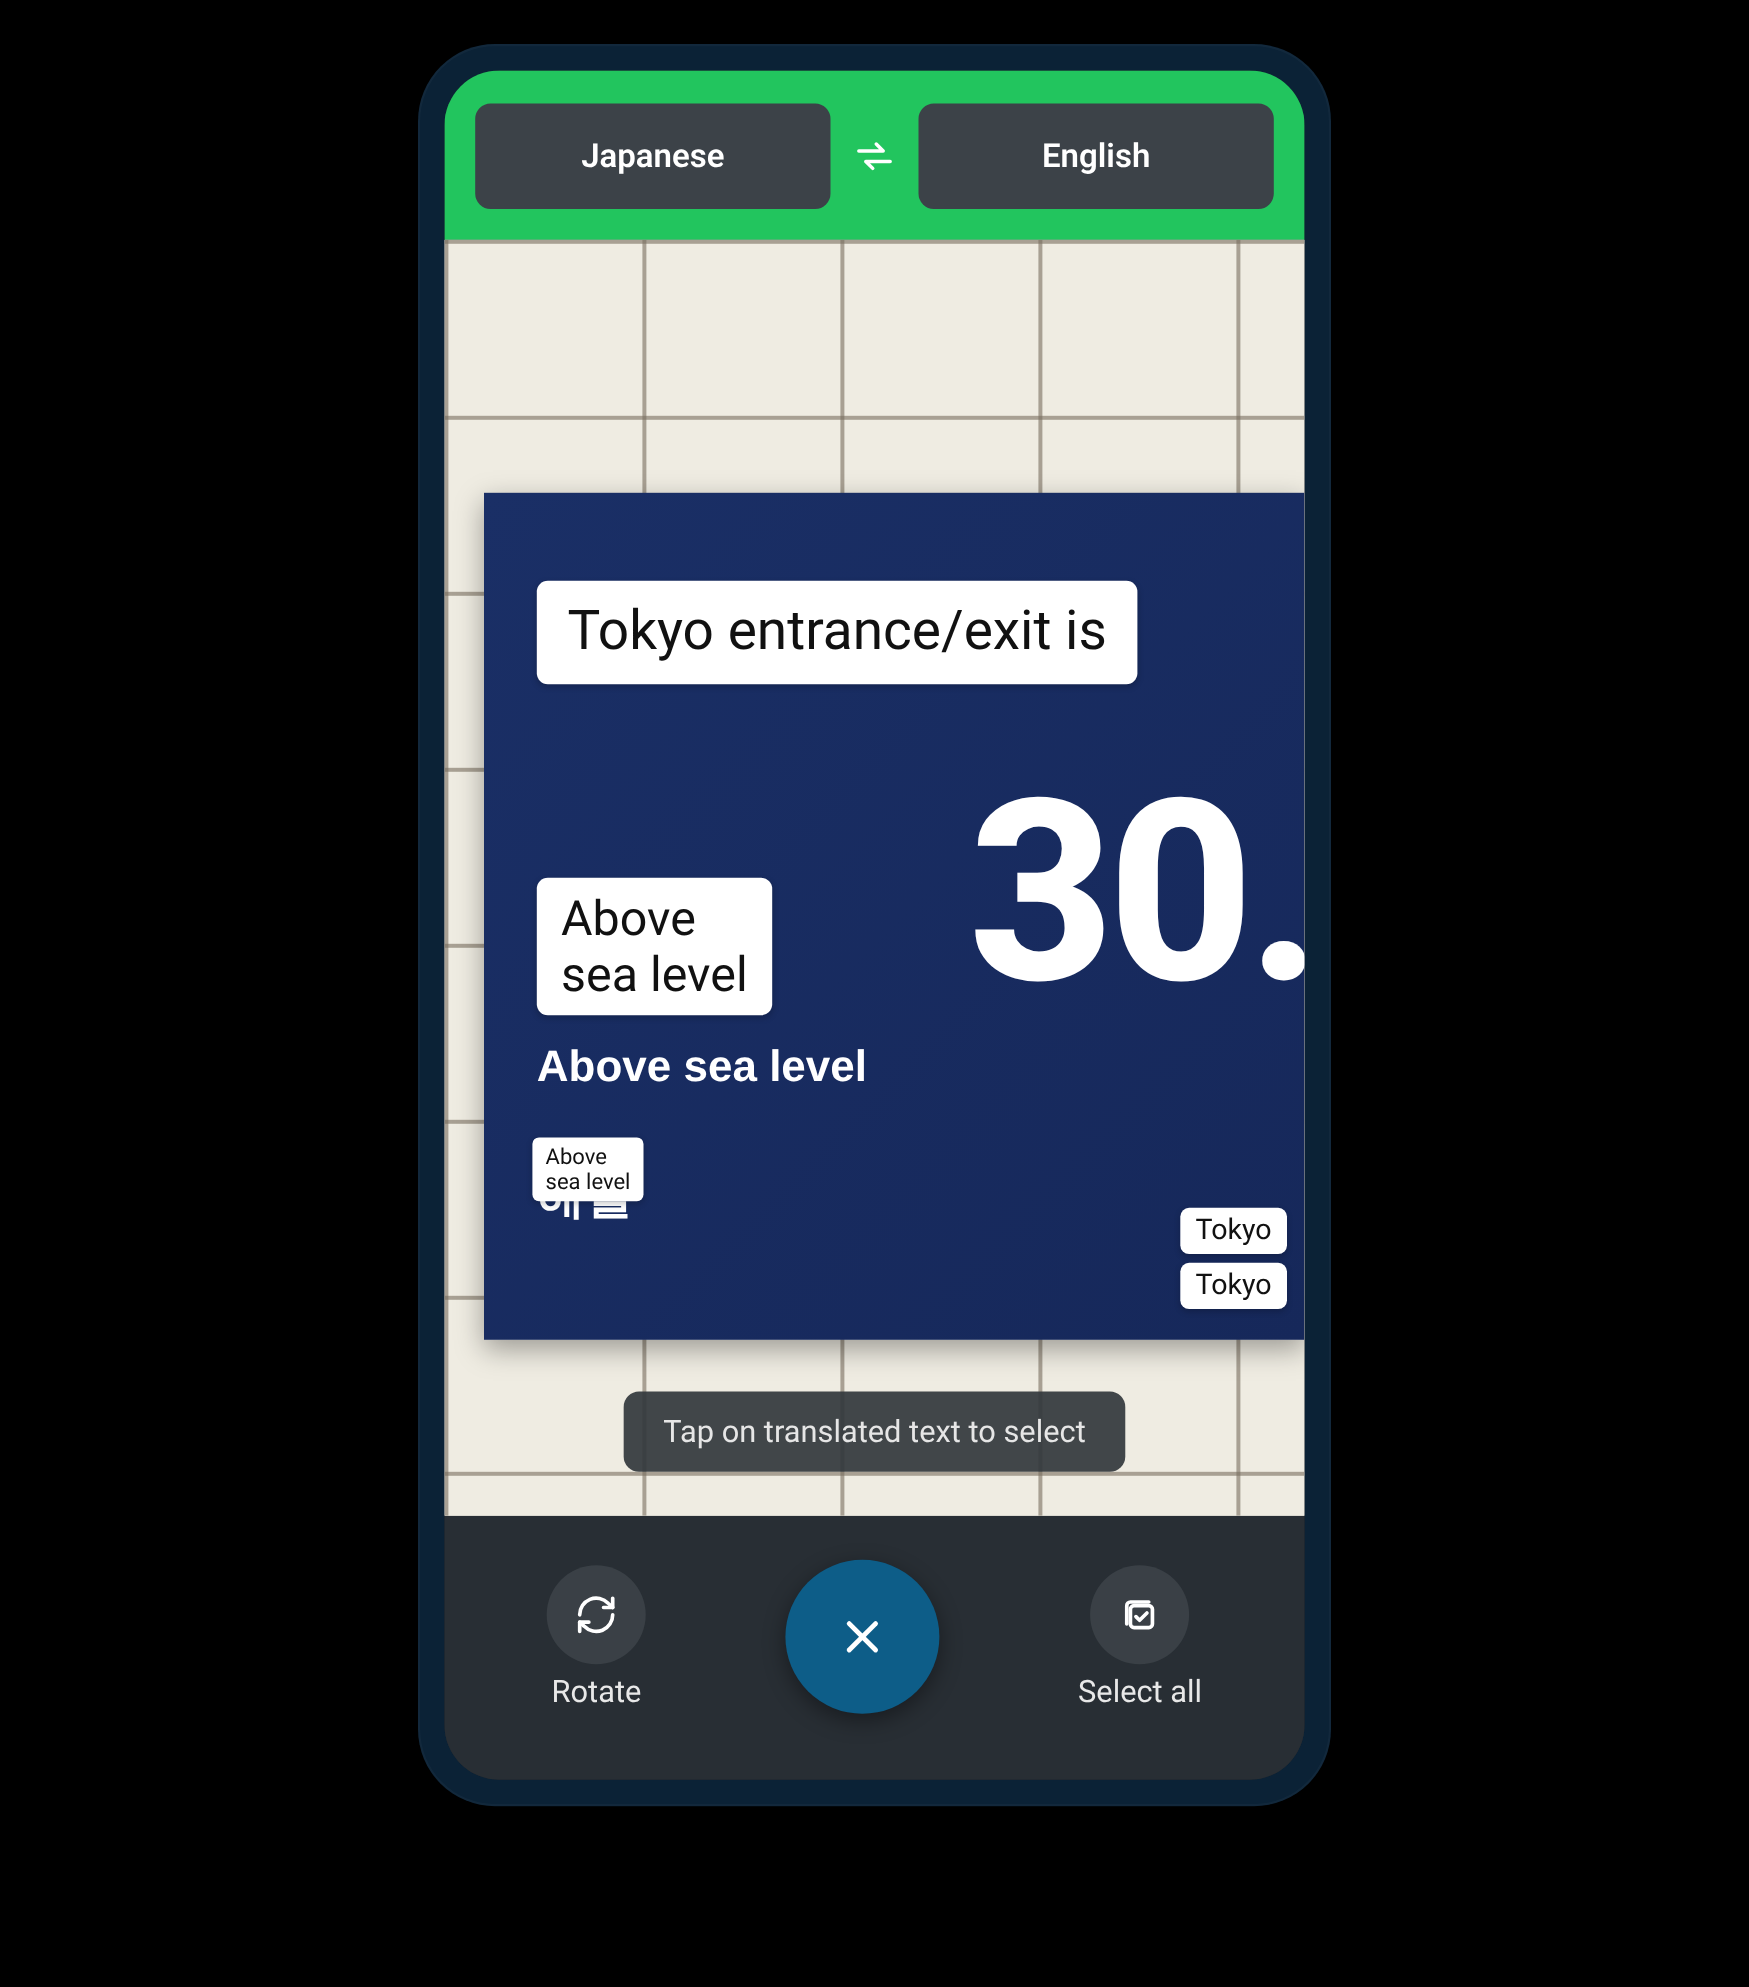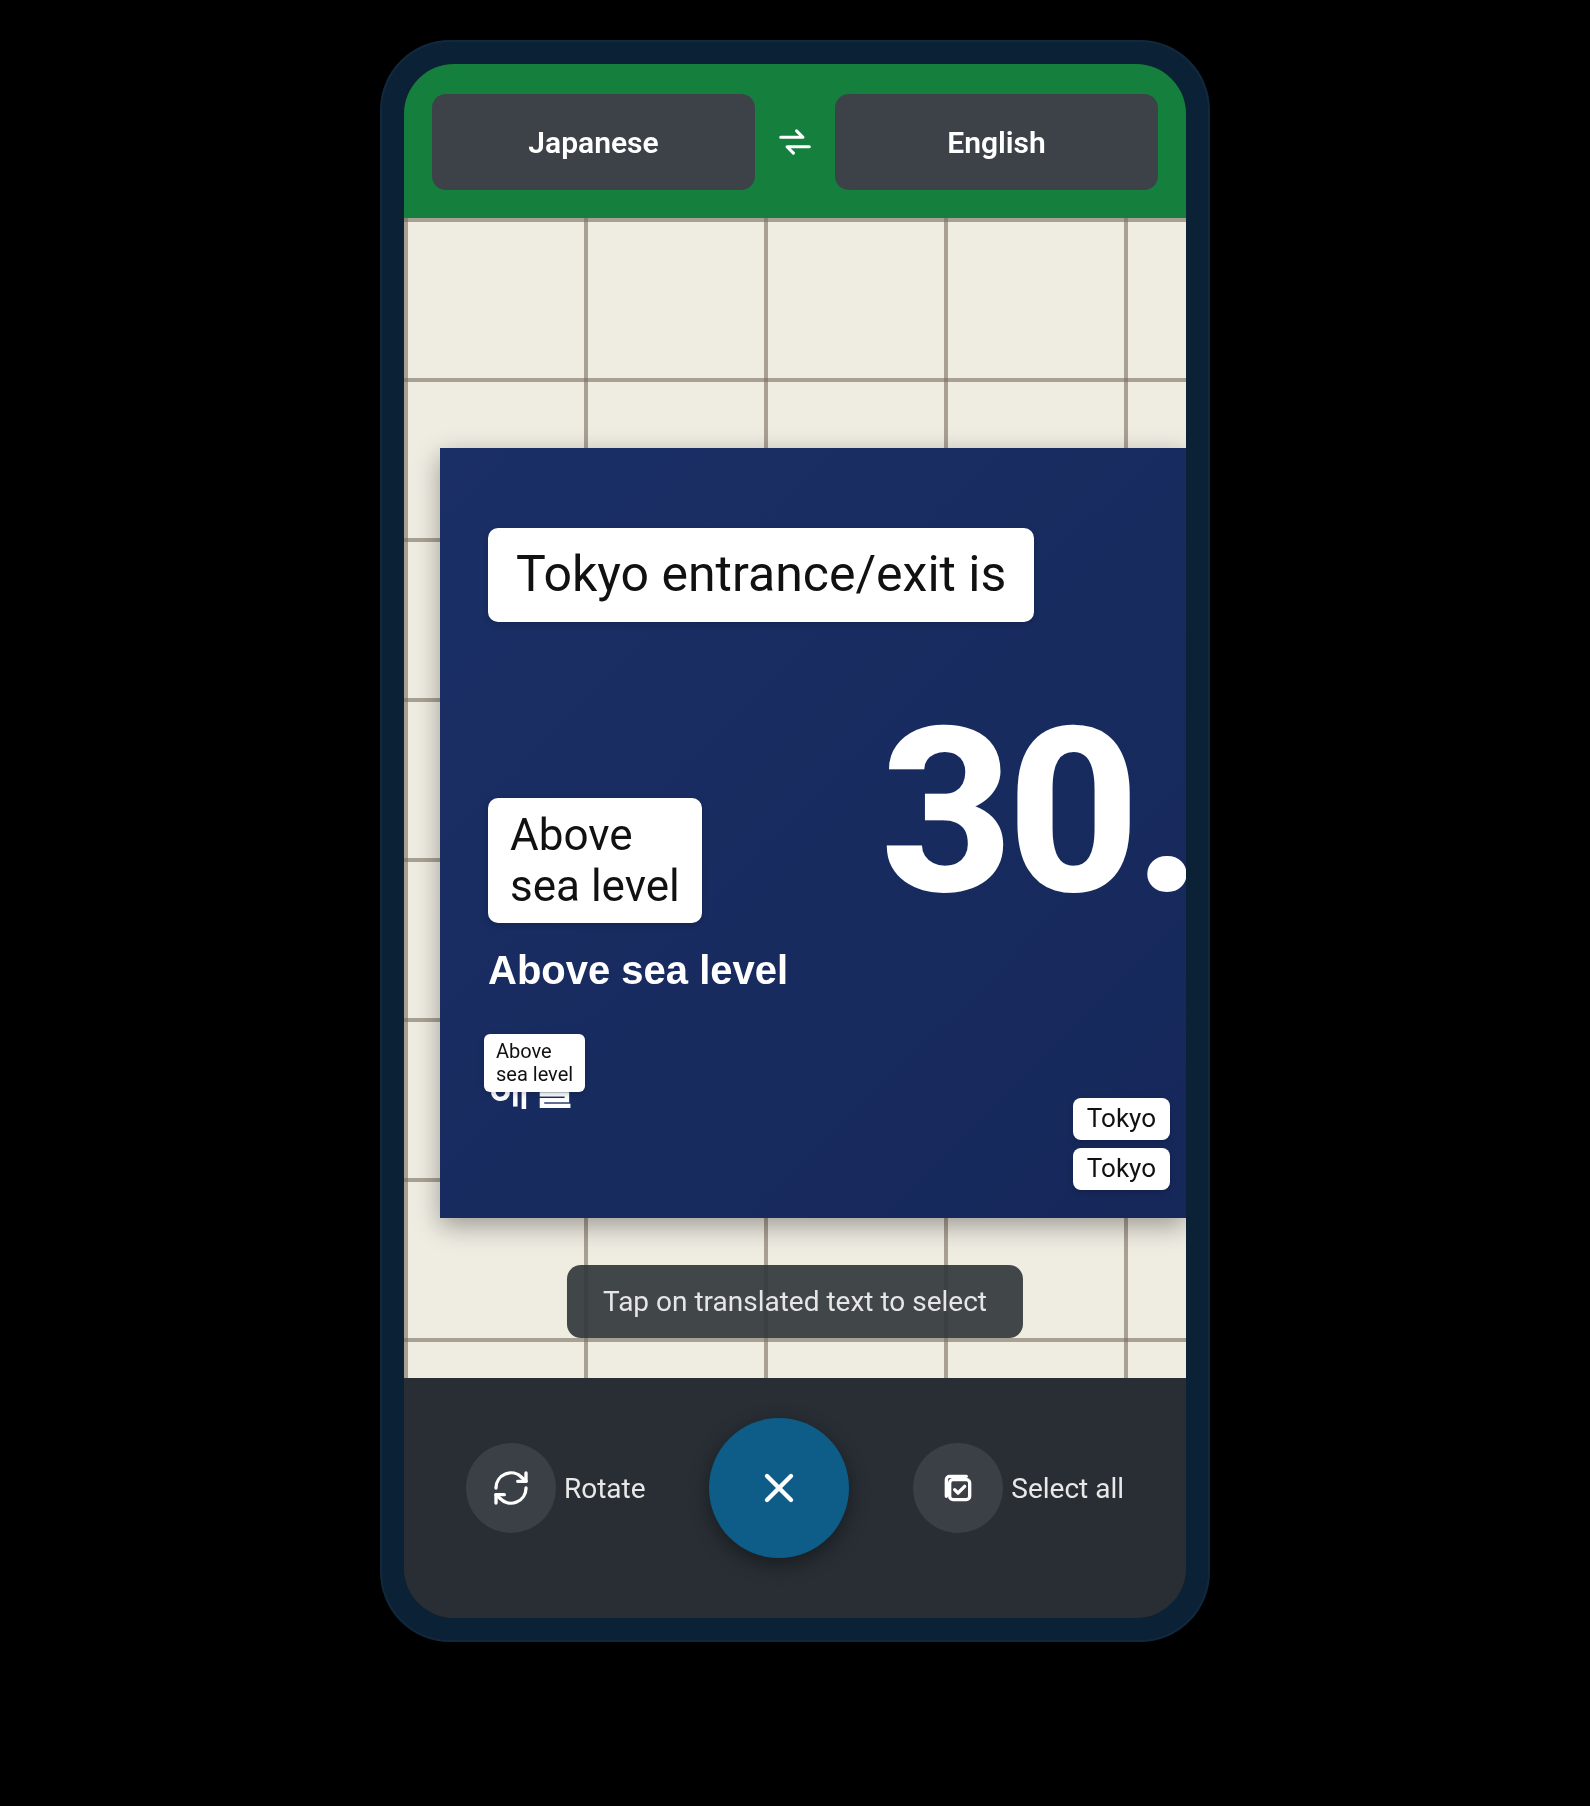--- a/index.html
+++ b/index.html
@@ -39,21 +39,21 @@
     flex-direction: column;
   }
 
   
   .topbar {
     display: flex;
     align-items: center;
     justify-content: center;
     gap: 12px;
     padding: 30px 28px 28px 28px;
-    background: #15803d;
+    background: #22c55e;
   }
   .lang-btn {
     flex: 1;
     height: 96px;
     background: #3c4248;
     border-radius: 14px;
     display: flex;
     align-items: center;
     justify-content: center;
     color: #fff;
@@ -161,21 +161,21 @@
   .bottombar {
     height: 240px;
     background: #282e34;
     display: flex;
     align-items: center;
     justify-content: space-around;
     padding: 0 30px 20px 30px;
   }
   .action {
     display: flex;
-    flex-direction: row;
+    flex-direction: column;
     align-items: center;
     gap: 8px;
     color: #e8e8e8;
     font-size: 28px;
     cursor: pointer;
     text-align: right;
   }
   .circle {
     width: 90px;
     height: 90px;

